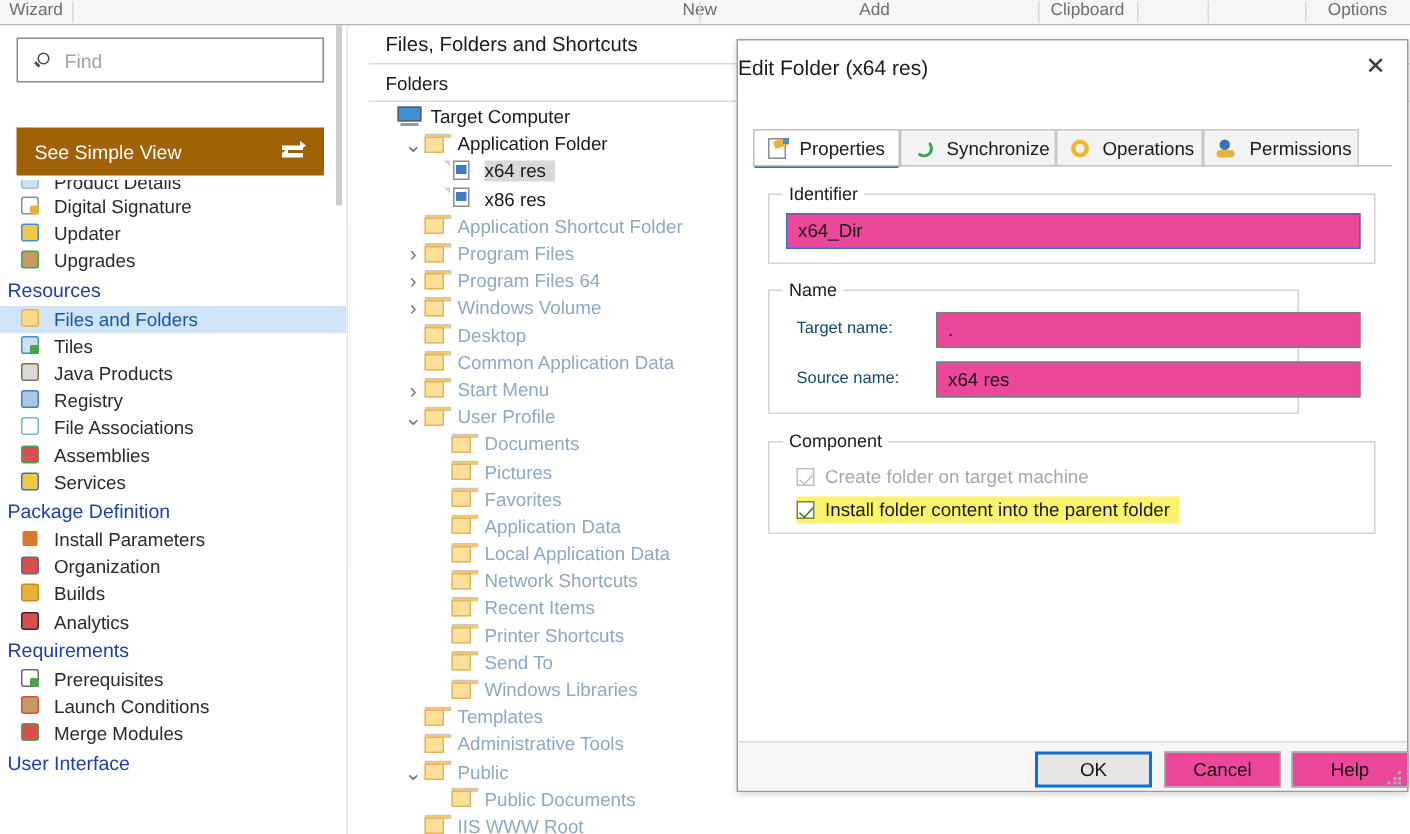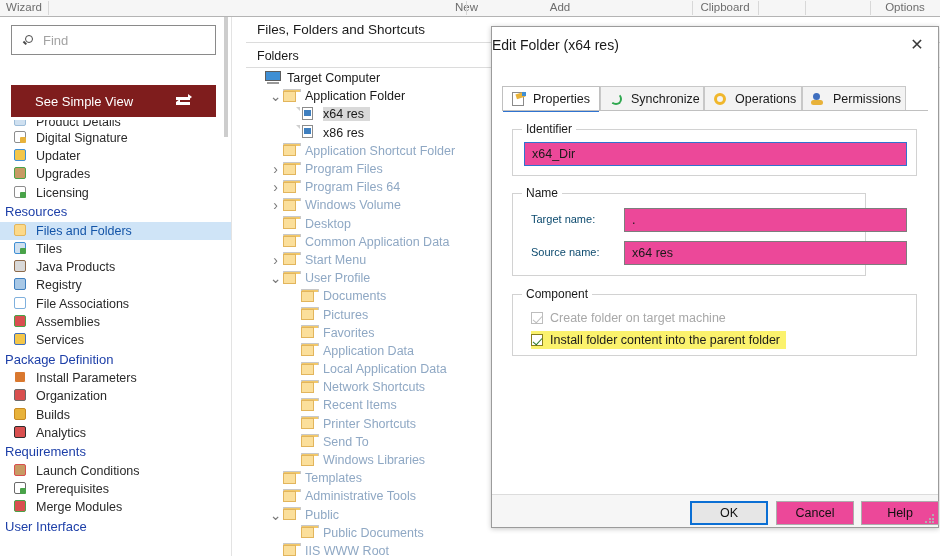--- a/index.html
+++ b/index.html
@@ -51,22 +51,22 @@
     border: 1.4px solid #4a4a4a; border-radius: 50%;
   }
   .find-icon .handle {
     position: absolute; left: 0px; top: 8.5px; width: 4px; height: 1.6px;
     background: #4a4a4a; transform: rotate(45deg);
   }
   .find-text { color: #a3a3a3; font-size: 13px; }
 
   .simple-view {
     position: absolute; left: 11px; top: 68px; width: 205px; height: 32px;
-    background: #7f1d1d; color: #ffffff;
-    display: flex; align-items: center; padding: 0 24px;
+    background: #a16207; color: #ffffff;
+    display: flex; align-items: center; padding: 0 12px;
     font-size: 13px;
     cursor: pointer;
   }
   .simple-view .sv-label { flex: 1; }
   .sv-arrows { width: 16px; height: 14px; position: relative; }
   .sv-arrows i { position: absolute; left: 0; width: 14px; height: 2.6px; background: #fff; }
   .sv-arrows i.a { top: 3px; }
   .sv-arrows i.b { top: 8px; }
   .sv-arrows .t1 { position: absolute; right: 0px; top: 0.4px; width: 0; height: 0;
     border-top: 3.8px solid transparent; border-bottom: 3.8px solid transparent; border-left: 4.5px solid #fff; }
@@ -211,21 +211,21 @@
 </style>
 </head>
 <body>
 
 <div id="root">
 
   <div class="ribbon">
     <div id="ribbon-groups">
         <div class="ribbon-group" style="left: 0px; width: 48px;">Wizard</div>
         <div class="ribbon-group" style="left: 348px; width: 130px; text-align: right;">New</div>
-        <div class="ribbon-group" style="left: 500px; width: 120px;">Add</div>
+        <div class="ribbon-group" style="left: 523px; width: 120px;">Add</div>
         <div class="ribbon-group" style="left: 692px; width: 66px;">Clipboard</div>
         <div class="ribbon-group" style="left: 870px; width: 70px;">Options</div>
         <div class="ribbon-sep" style="left: 48px;"></div>
         <div class="ribbon-sep" style="left: 466px;"></div>
         <div class="ribbon-sep" style="left: 692px;"></div>
         <div class="ribbon-sep" style="left: 758px;"></div>
         <div class="ribbon-sep" style="left: 805px;"></div>
         <div class="ribbon-sep" style="left: 870px;"></div>
       </div>
   </div>
@@ -269,27 +269,20 @@
             <span class="ic" style="left:2px;top:1px;width:12px;height:12px;background:#f3c64a;border:1px solid #3f8fd4;border-radius:2px;"></span>
           </span>
           <span>Updater</span>
         </div>
         <div class="nav-item">
           <span class="nav-ico">
             <span class="ic" style="left:2px;top:1px;width:12px;height:12px;background:#c79a63;border:1px solid #49a349;border-radius:2px;"></span>
           </span>
           <span>Upgrades</span>
         </div>
-        <div class="nav-item">
-          <span class="nav-ico">
-            <span class="ic" style="left:2px;top:1px;width:12px;height:12px;background:#ffffff;border:1px solid #8d8d8d;border-radius:2px;"></span>
-            <span class="ic" style="left:8px;top:7px;width:6px;height:6px;background:#49a349;border-radius:1px;"></span>
-          </span>
-          <span>Licensing</span>
-        </div>
         <div class="nav-header">
           <span>Resources</span>
         </div>
         <div class="nav-item selected">
           <span class="nav-ico">
             <span class="ic" style="left:2px;top:1px;width:12px;height:12px;background:#fcd989;border:1px solid #e2b55c;border-radius:2px;"></span>
           </span>
           <span>Files and Folders</span>
         </div>
         <div class="nav-item">
@@ -354,30 +347,30 @@
           <span class="nav-ico">
             <span class="ic" style="left:2px;top:1px;width:12px;height:12px;background:#d94f4f;border:1px solid #2f2f2f;border-radius:2px;"></span>
           </span>
           <span>Analytics</span>
         </div>
         <div class="nav-header">
           <span>Requirements</span>
         </div>
         <div class="nav-item">
           <span class="nav-ico">
-            <span class="ic" style="left:2px;top:1px;width:12px;height:12px;background:#c79a63;border:1px solid #d94f4f;border-radius:2px;"></span>
-          </span>
-          <span>Launch Conditions</span>
-        </div>
-        <div class="nav-item">
-          <span class="nav-ico">
             <span class="ic" style="left:2px;top:1px;width:12px;height:12px;background:#ffffff;border:1px solid #6a6a6a;border-radius:2px;"></span>
             <span class="ic" style="left:8px;top:7px;width:6px;height:6px;background:#49a349;border-radius:1px;"></span>
           </span>
           <span>Prerequisites</span>
+        </div>
+        <div class="nav-item">
+          <span class="nav-ico">
+            <span class="ic" style="left:2px;top:1px;width:12px;height:12px;background:#c79a63;border:1px solid #d94f4f;border-radius:2px;"></span>
+          </span>
+          <span>Launch Conditions</span>
         </div>
         <div class="nav-item">
           <span class="nav-ico">
             <span class="ic" style="left:2px;top:1px;width:12px;height:12px;background:#d94f4f;border:1px solid #49a349;border-radius:2px;"></span>
           </span>
           <span>Merge Modules</span>
         </div>
         <div class="nav-header">
           <span>User Interface</span>
         </div>

